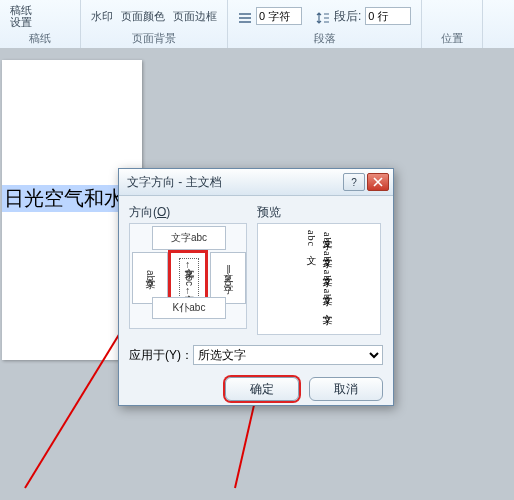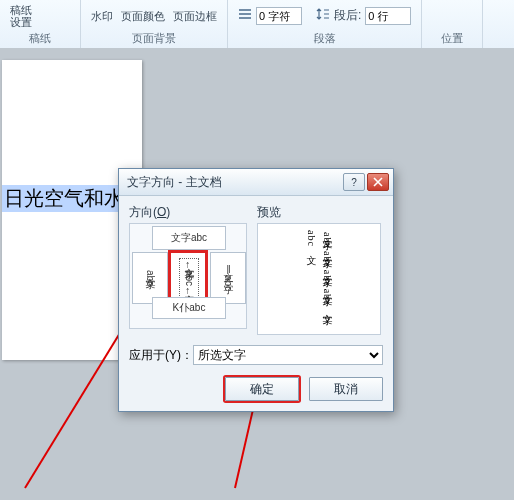--- a/index.html
+++ b/index.html
@@ -3,51 +3,51 @@
 <meta charset="utf-8">
 <style>
 html,body{margin:0;padding:0;font-family:"Microsoft YaHei","SimSun",Arial,sans-serif;font-size:12px;background:#fff;width:514px;height:500px;overflow:hidden;position:relative}
 
 .ribbon{background:linear-gradient(#f5fbff,#e8f2fb);border-bottom:1px solid #b6c9d8;height:48px;display:flex}
 .group{border-right:1px solid #cdd9e4;padding:0 10px 2px;display:flex;flex-direction:column;justify-content:flex-end;min-width:60px}
 .group-label{color:#5b6b7a;font-size:11px;text-align:center;margin-top:2px}
 .group-body{display:flex;align-items:center;gap:8px;height:26px}
 .small-btn{display:flex;flex-direction:column;align-items:center;font-size:11px;color:#3b4a59;line-height:1.1}
 .small-btn span{white-space:nowrap}
-.field{display:flex;align-items:flex-start;color:#3b4a59;gap:4px}
+.field{display:flex;align-items:flex-end;color:#3b4a59;gap:4px}
 .field .ico{width:14px;height:14px;display:inline-block}
 .field input{width:40px;height:16px;border:1px solid #a9b9c7;background:#fff;font-size:11px;padding:0 2px}
 .doc-area{position:absolute;top:48px;left:0;right:0;bottom:0;background:#c0c8cf}
 .page{position:absolute;top:12px;left:2px;width:140px;height:300px;background:#fff;box-shadow:1px 1px 3px rgba(0,0,0,.3)}
 .seltext{position:absolute;top:125px;left:0;background:#bcd6ff;font-size:20px;font-family:"SimSun";padding:0 2px;color:#000}
 
 .dialog{position:absolute;top:120px;left:118px;width:274px;background:#eef3f8;border:1px solid #6b8aa8;box-shadow:2px 3px 10px rgba(0,0,0,.35)}
 .titlebar{height:26px;background:linear-gradient(#fdfefe,#dbe7f2);display:flex;align-items:center;padding:0 4px 0 8px;border-bottom:1px solid #b8c8d6}
 .titlebar .t{flex:1;color:#2a3a4a;font-size:12px}
 .titlebar .wbtn{width:20px;height:16px;margin-left:2px;border:1px solid #8aa0b4;background:linear-gradient(#f5f9fc,#d8e4ee);display:flex;align-items:center;justify-content:center;font-size:10px;color:#2a3a4a;border-radius:2px}
 .titlebar .wclose{background:linear-gradient(#e98a7a,#c83a2a);border-color:#a33526;color:#fff;font-weight:bold}
-.dlg-body{padding:8px 10px 10px}
+.dlg-body{padding:8px 10px 4px}
 .row{display:flex;gap:10px}
 .fieldset-label{font-size:12px;color:#2a3a4a;margin-bottom:2px}
 .fieldset-label .u{text-decoration:underline}
 .orient-box{border:1px solid #c2cedb;background:#f6f9fc;width:116px;height:104px;position:relative}
 .orient-cell{position:absolute;border:1px solid #b5c2d0;background:#fff;display:flex;align-items:center;justify-content:center;font-size:10px;color:#333;font-family:Liberation Sans, sans-serif}
 .oc1{left:22px;top:2px;width:72px;height:22px}
 .oc2{left:2px;top:28px;width:34px;height:50px;writing-mode:vertical-rl}
 .oc3{left:40px;top:28px;width:36px;height:50px;writing-mode:vertical-rl}
 .oc4{left:80px;top:28px;width:34px;height:50px;writing-mode:vertical-rl}
 .oc5{left:22px;top:73px;width:72px;height:20px}
 .oc3-outer{border:3px solid #d22;left:38px;top:26px;width:40px;height:54px;position:absolute;box-sizing:border-box;pointer-events:none}
 .oc3 .inner{border:1px dotted #666;padding:1px 2px}
 .preview-box{border:1px solid #c2cedb;background:#fff;width:122px;height:104px;display:flex;align-items:flex-start;justify-content:center;padding-top:6px}
 .preview-inner{writing-mode:vertical-rl;font-family:"SimSun";font-size:10px;line-height:1.6;letter-spacing:1px;color:#000;height:80px}
 .apply-row{display:flex;align-items:center;margin-top:10px;}
 .apply-row select{flex:1;height:20px;border:1px solid #a9b9c7;background:#fff;font-size:12px}
 .btnrow{display:flex;justify-content:flex-end;gap:10px;margin-top:12px}
-.btn{width:72px;height:22px;border:1px solid #8aa0b4;background:linear-gradient(#fdfefe,#e3ecf4);border-radius:1px;font-size:12px;color:#1a2a3a;display:flex;align-items:center;justify-content:center}
+.btn{width:72px;height:22px;border:1px solid #8aa0b4;background:linear-gradient(#fdfefe,#e3ecf4);border-radius:6px;font-size:12px;color:#1a2a3a;display:flex;align-items:center;justify-content:center}
 .btn.ok{box-shadow:0 0 0 2px #d22;position:relative}
 
 .arrow{position:absolute;pointer-events:none}
 </style>
 </head>
 <body>
 
 <div class="ribbon">
   <div class="group">
     <div class="group-body">

